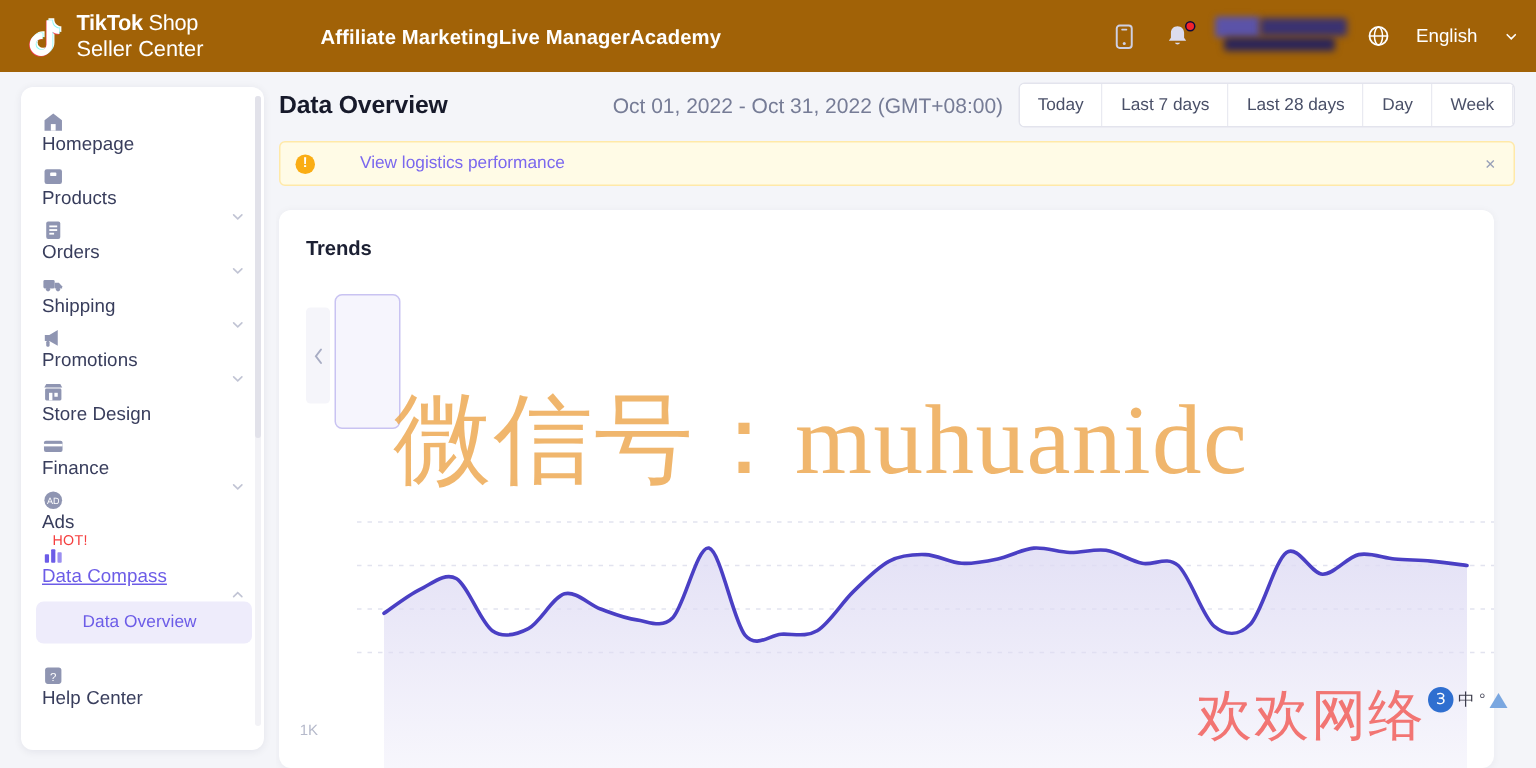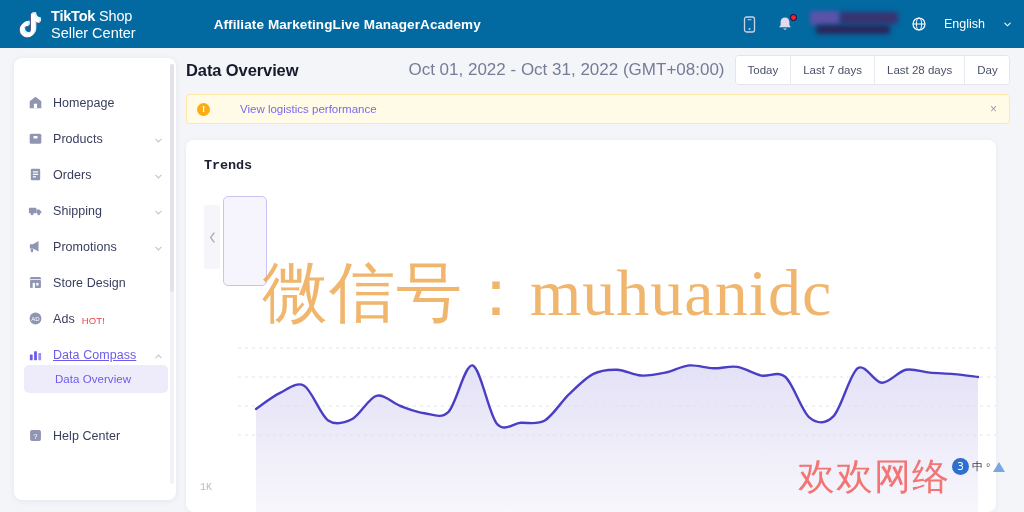--- a/index.html
+++ b/index.html
@@ -9,21 +9,21 @@
     overflow: hidden;
     font-family: "Liberation Sans", sans-serif;
     background: #f4f5f9;
   }
   body { position: relative; }
 
   
   .topbar {
     position: absolute; top: 0; left: 0;
     width: 1024px; height: 48px;
-    background: #0369a1;
+    background: #a16207;
     display: flex; align-items: center;
     z-index: 40;
   }
   .logo-wrap {
     display: flex; align-items: center;
     margin-left: 18px; gap: 7px;
   }
   .tt-note { width: 26px; height: 28px; position: relative; flex: none; }
   .logo-text { line-height: 1.12; color: #ffffff; }
   .logo-l1 { font-size: 14.5px; letter-spacing: -.2px; white-space: nowrap;}
@@ -75,22 +75,22 @@
     position: absolute; left: 14px; top: 58px;
     width: 162px; height: 442px;
     background: #ffffff;
     border-radius: 8px;
     box-shadow: 0 1px 6px rgba(20,20,60,.07);
     z-index: 20;
     overflow: hidden;
   }
   .side-scroll { padding: 16px 0 10px 0; position: relative; }
   .nav-item {
-    height: 36px; display: flex; align-items: flex-end;
-    padding: 0 12px 0 14px; position: relative; cursor: pointer;
+    height: 36px; display: flex; align-items: flex-start;
+    padding: 0 12px 0 14px; position: relative; cursor: pointer; flex-direction: column;
   }
   .nav-ico { width: 15px; height: 15px; flex: none; margin-right: 10px; }
   .nav-label {
     font-size: 12.5px; color: #383d5c; white-space: nowrap;
     letter-spacing: .05px;
   }
   .nav-item.active .nav-label { color: #6c5ce7; font-weight: 400; text-decoration: underline; }
   .caret {
     margin-left: auto; width: 11px; height: 11px; opacity: .55; flex: none;
   }
@@ -125,21 +125,21 @@
   }
   .page-head {
     height: 44px; display: flex; align-items: center;
     padding: 0 14px 0 2px;
   }
   .page-title {
     font-size: 16.5px; font-weight: 700; color: #171a2b;
     letter-spacing: -.1px; white-space: nowrap;
   }
   .date-range {
-    margin-left: 110px; font-size: 17px; color: #767c96; white-space: nowrap; text-align: center;
+    margin-left: 110px; font-size: 14px; color: #767c96; white-space: nowrap; text-align: center;
   }
   .seg {
     margin-left: 10px; display: flex; align-items: stretch;
     height: 30px; border: 1px solid #e3e4ed; border-radius: 4px;
     background: #ffffff; overflow: hidden;
   }
   .seg-btn {
     display: flex; align-items: center; padding: 0 12px;
     font-size: 11.5px; color: #4a5068; white-space: nowrap;
     border-right: 1px solid #e9eaf1; cursor: pointer; background: #fff;
@@ -174,21 +174,20 @@
     cursor: pointer; padding: 0 2px;
   }
 
   
   .card {
     position: absolute; left: 2px; top: 92px;
     width: 810px; height: 372px;
     background: #ffffff; border-radius: 8px;
     box-shadow: 0 1px 6px rgba(20,20,60,.05);
     overflow: hidden;
-    font-family: Liberation Mono, monospace;
   }
   .card-title {
     position: absolute; left: 18px; top: 18px;
     font-size: 13.5px; font-weight: 700; color: #1c2033;
     letter-spacing: -.1px;
   }
   .carousel-prev {
     position: absolute; left: 18px; top: 65px;
     width: 16px; height: 64px; background: #f5f5fa;
     border-radius: 3px; display: flex; align-items: center;
@@ -365,20 +364,30 @@
     <div class="nav-item">
       <svg class="nav-ico" viewBox="0 0 16 16">
         <path d="M1.6 4.6 3 2.2h10L14.4 4.6z" fill="#8f95b2"></path>
         <rect x="2.2" y="5.4" width="11.6" height="8.4" rx="1" fill="#8f95b2"></rect>
         <rect x="5" y="8.4" width="2.4" height="5.4" fill="#ffffff"></rect>
         <rect x="8.8" y="8.4" width="2.4" height="2.8" fill="#ffffff"></rect>
       </svg>
       <span class="nav-label">Store Design</span>
     </div>
 
+    <div class="nav-item">
+      <svg class="nav-ico" viewBox="0 0 16 16">
+        <rect x="1.4" y="4" width="13.2" height="8" rx="1.4" fill="#8f95b2"></rect>
+        <rect x="1.4" y="6.3" width="13.2" height="1.8" fill="#ffffff"></rect>
+      </svg>
+      <span class="nav-label">Finance</span>
+      <svg class="caret" viewBox="0 0 12 12">
+        <path d="M3 4.6 L6 7.6 L9 4.6" fill="none" stroke="#8f95b2" stroke-width="1.2" stroke-linecap="round"></path>
+      </svg>
+    </div>
 
     <div class="nav-item">
       <svg class="nav-ico" viewBox="0 0 16 16">
         <circle cx="8" cy="8" r="6.3" fill="#8f95b2"></circle>
         <text x="8" y="10.6" font-size="6.4" fill="#ffffff" text-anchor="middle" font-family="Liberation Sans">AD</text>
       </svg>
       <span class="nav-label">Ads</span>
       <span class="hot-badge">HOT!</span>
     </div>
 

